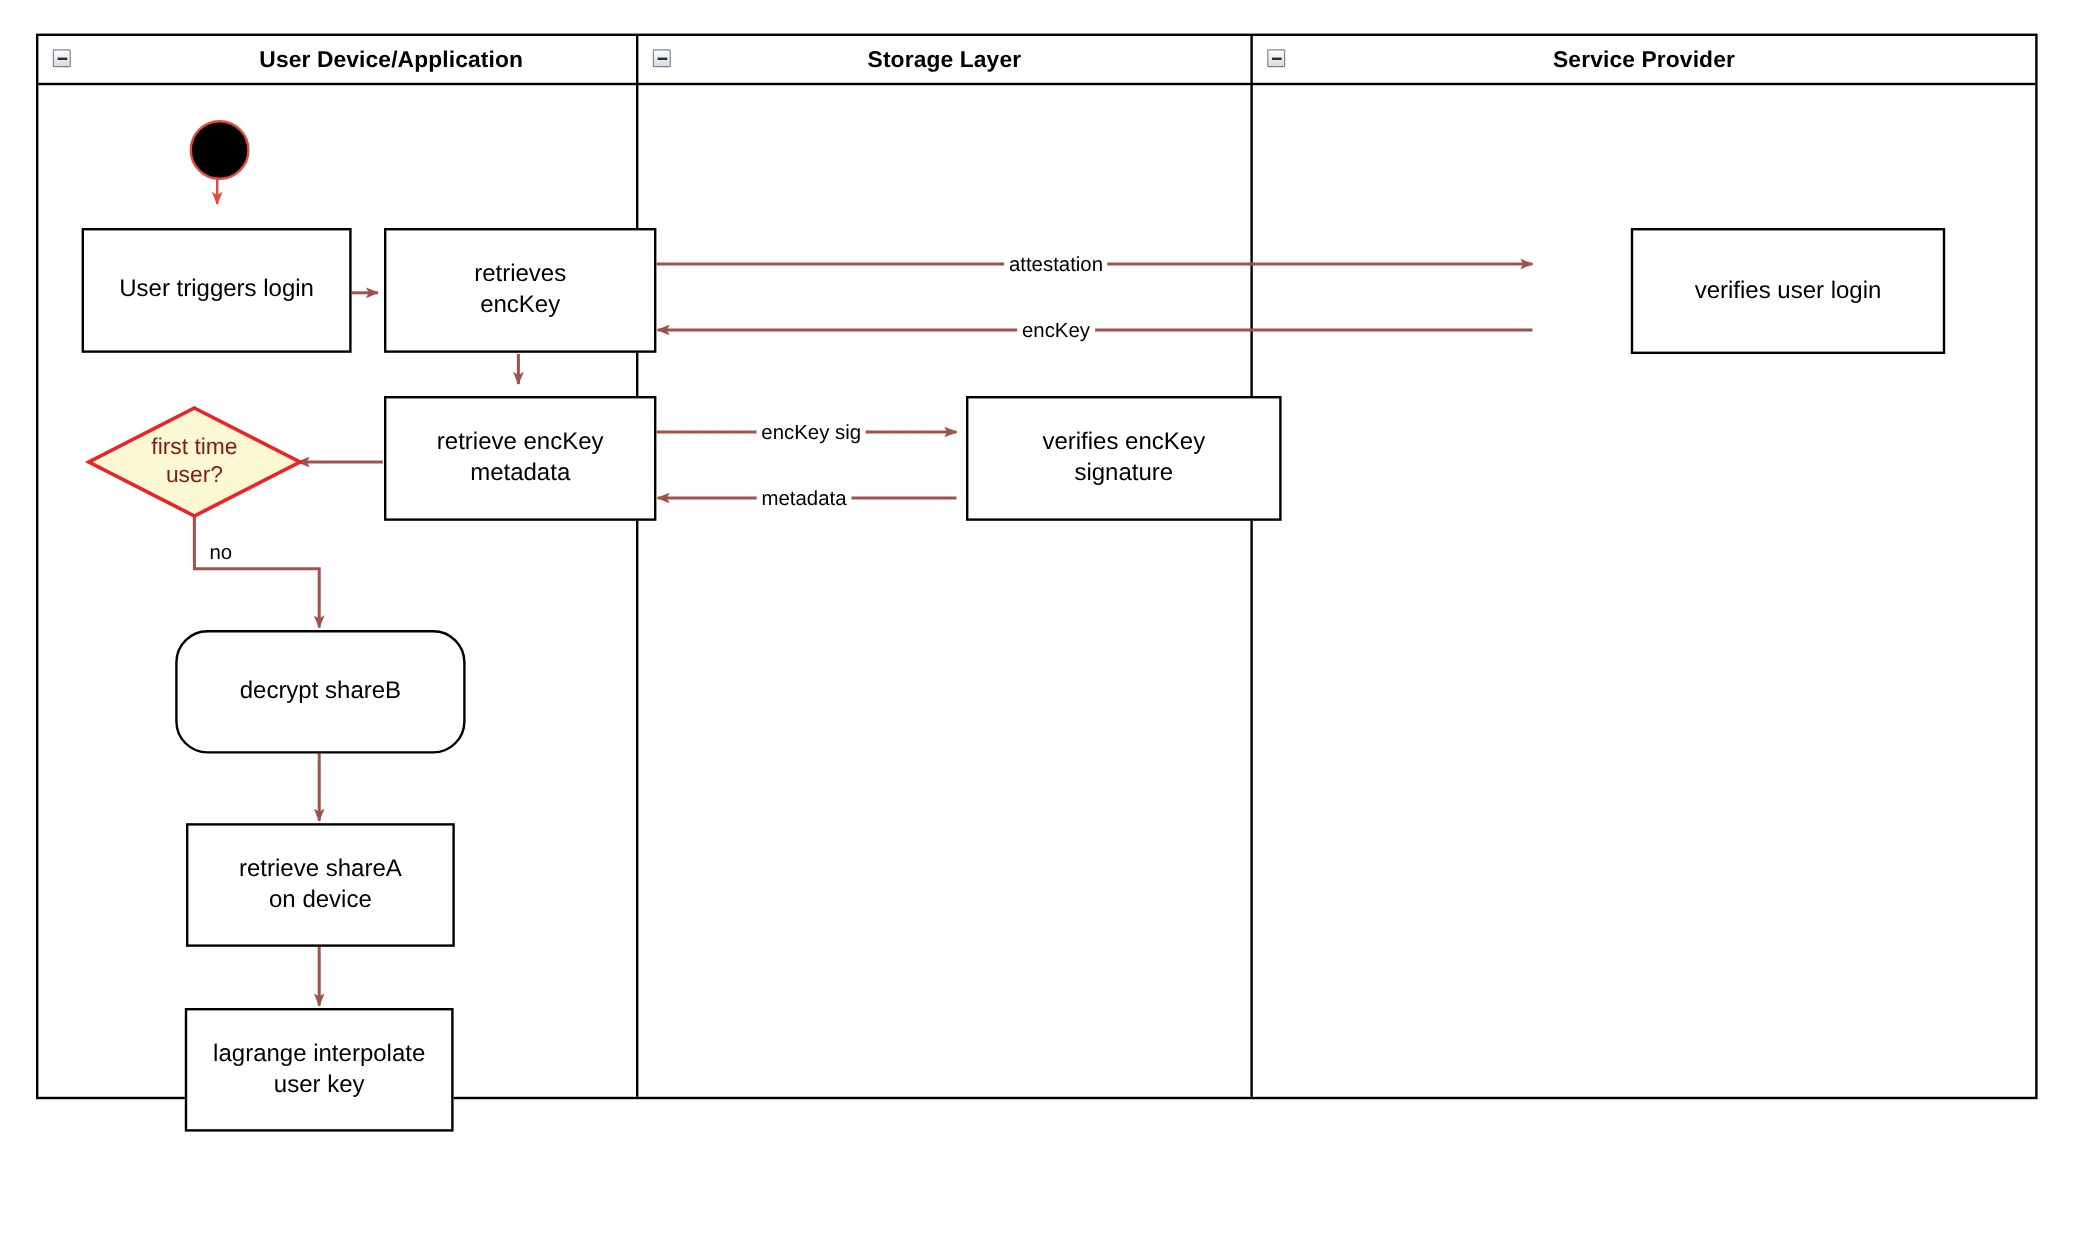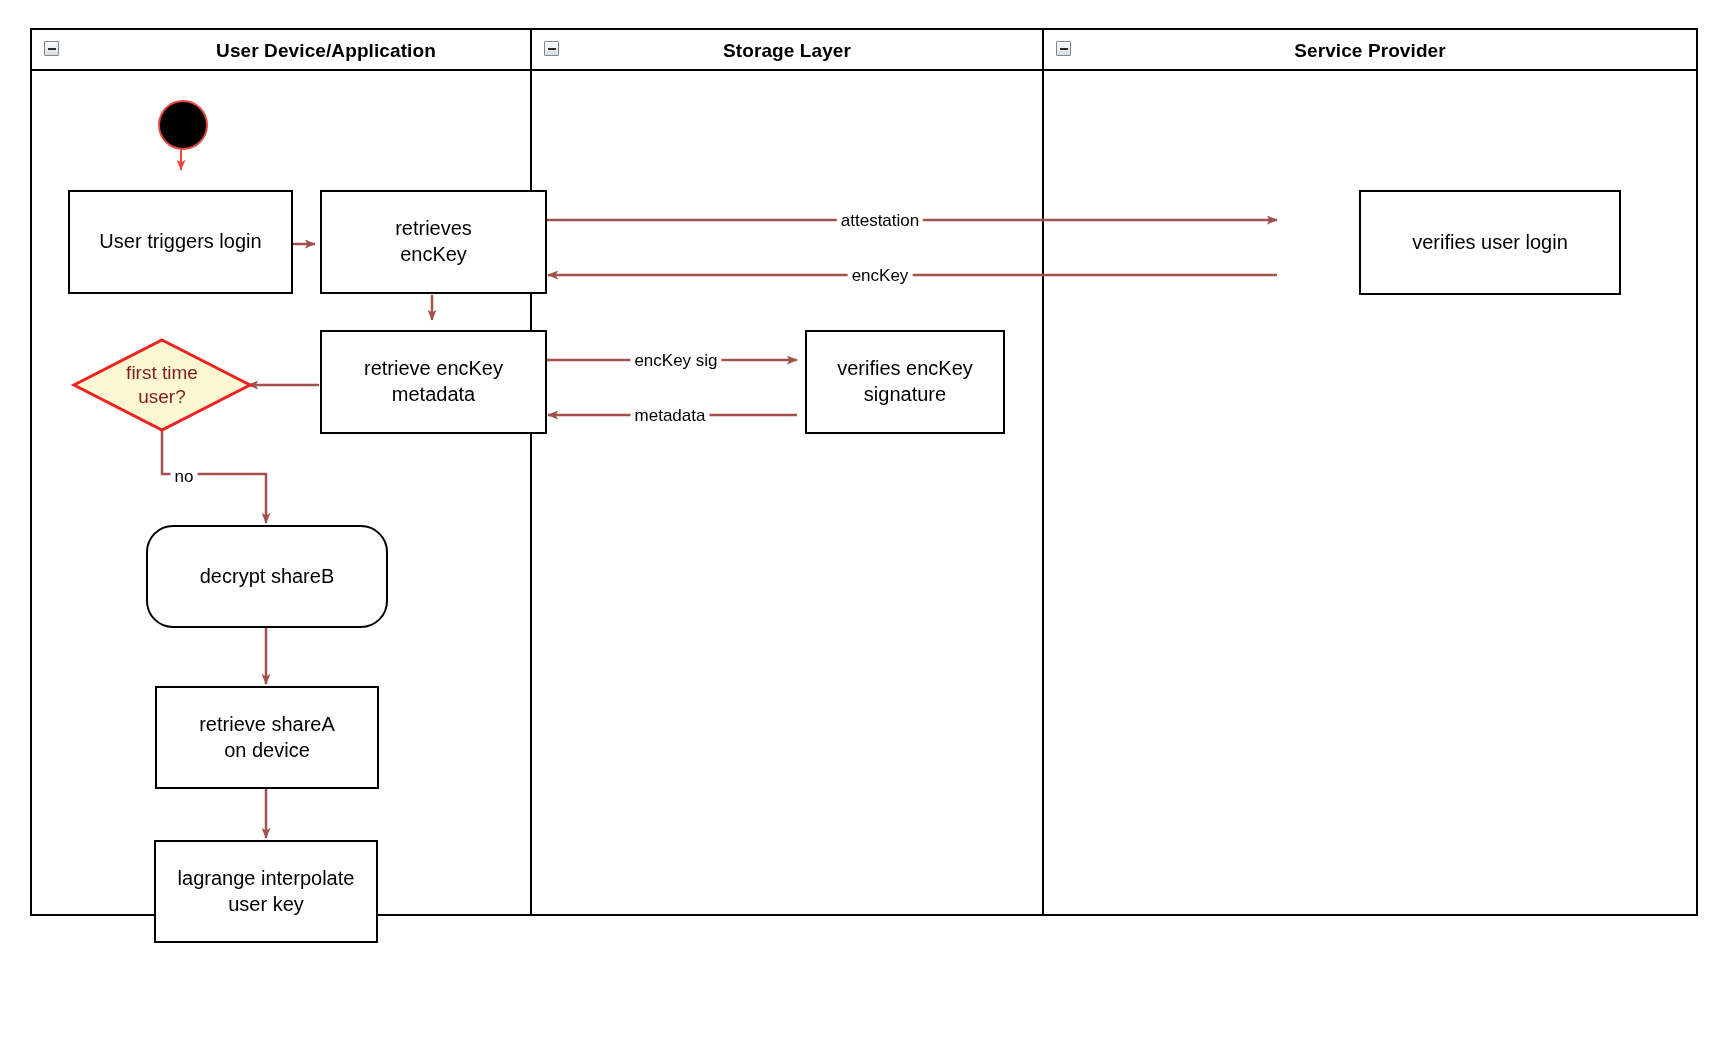--- a/index.html
+++ b/index.html
@@ -146,28 +146,28 @@
   <div class="node" style="left:155px;top:686px;width:224px;height:103px;flex-direction:column;">
     <span>retrieve shareA</span>
     <span>on device</span>
   </div>
 
   <div class="node" style="left:154px;top:840px;width:224px;height:103px;flex-direction:column;">
     <span>lagrange interpolate</span>
     <span>user key</span>
   </div>
 
-  <div class="node" style="left:805px;top:330px;width:200px;height:104px;flex-direction:column;">
+  <div class="node" style="left:805px;top:330px;width:263px;height:104px;flex-direction:column;">
     <span>verifies encKey</span>
     <span>signature</span>
   </div>
 
   <div class="node" style="left:1359px;top:190px;width:262px;height:105px;">
     <span>verifies user login</span>
   </div>
 
   <div class="elabel" style="left:880px;top:220px;text-align:center;">attestation</div>
   <div class="elabel" style="left:880px;top:275px;">encKey</div>
   <div class="elabel" style="left:676px;top:360px;">encKey sig</div>
   <div class="elabel" style="left:670px;top:415px;">metadata</div>
-  <div class="elabel" style="left:184px;top:476px;">no</div>
+  <div class="elabel" style="left:184px;top:460px;">no</div>
 
 </div>
 
 </body></html>

